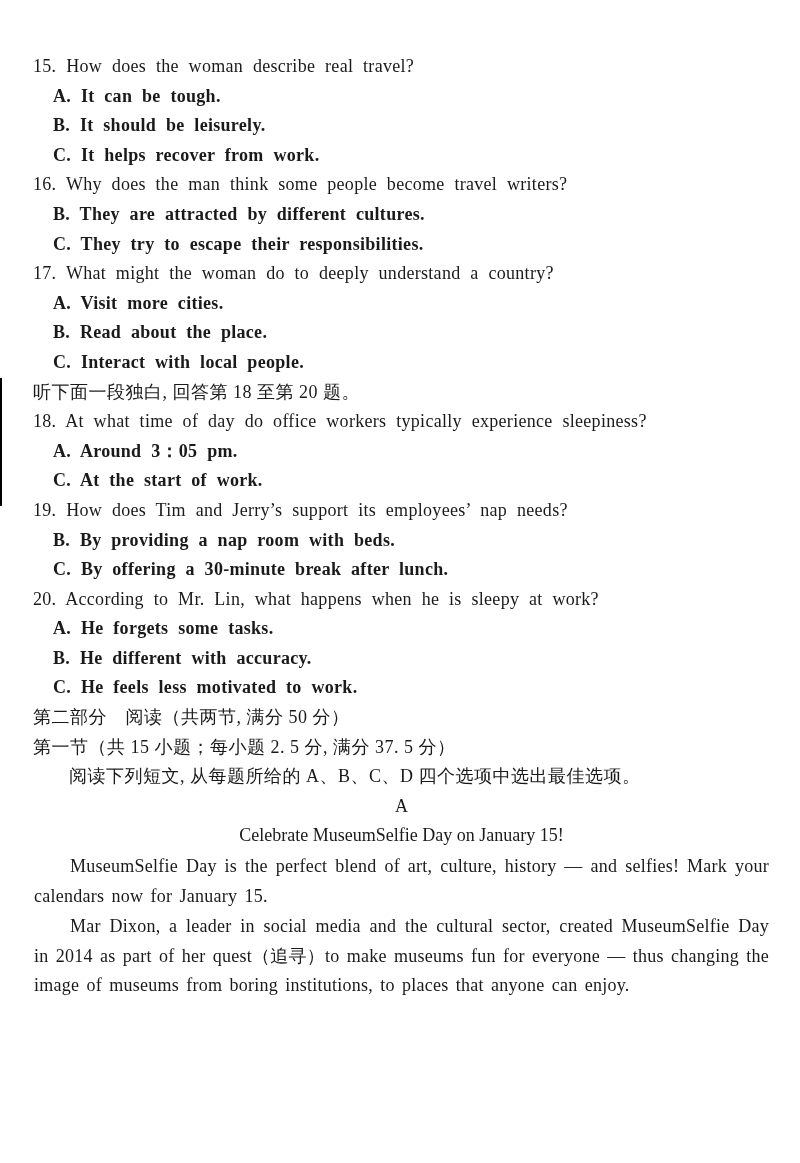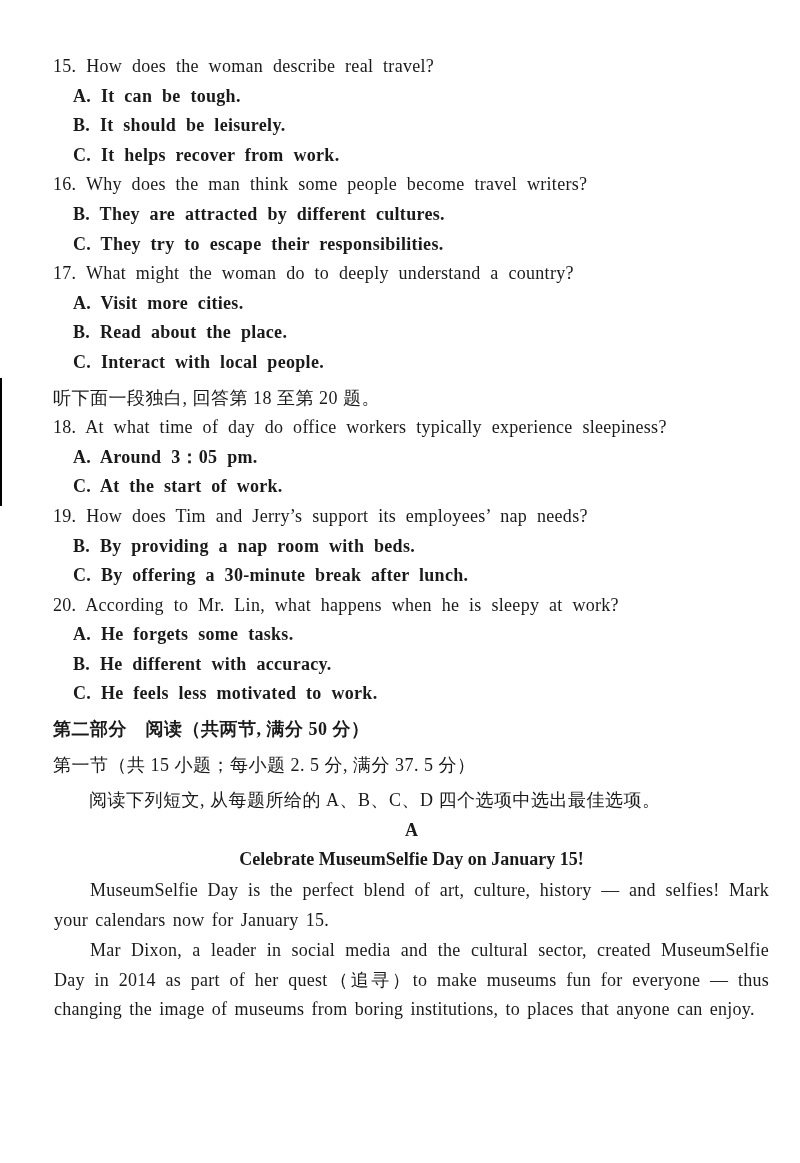--- a/index.html
+++ b/index.html
@@ -12,39 +12,38 @@
     width: 800px;
     height: 1163px;
     background: #ffffff;
     overflow: hidden;
     font-family: "Liberation Serif", "DejaVu Serif", serif;
     font-size: 18px;
     line-height: 29.6px;
     color: #1a1a1a;
   }
   .content {
-    padding: 52px 30px 0 53px;
+    padding: 52px 30px 0 33px;
   }
   .question {
     word-spacing: 5px;
     letter-spacing: 0.3px;
   }
   .opt {
     margin-left: 20px;
     font-weight: bold;
   }
   .cn-line {
     letter-spacing: 0.5px;
-    margin-top: 6px;
   }
   .cn-indent {
     text-indent: 2em;
   }
   .bold {
-    font-weight: bold;
+    font-weight: normal;
   }
   .center {
     text-align: center;
   }
   .para {
     margin: 1px;
     text-align: justify;
     text-indent: 2em;
     word-spacing: 2.5px;
     letter-spacing: 0.25px;

